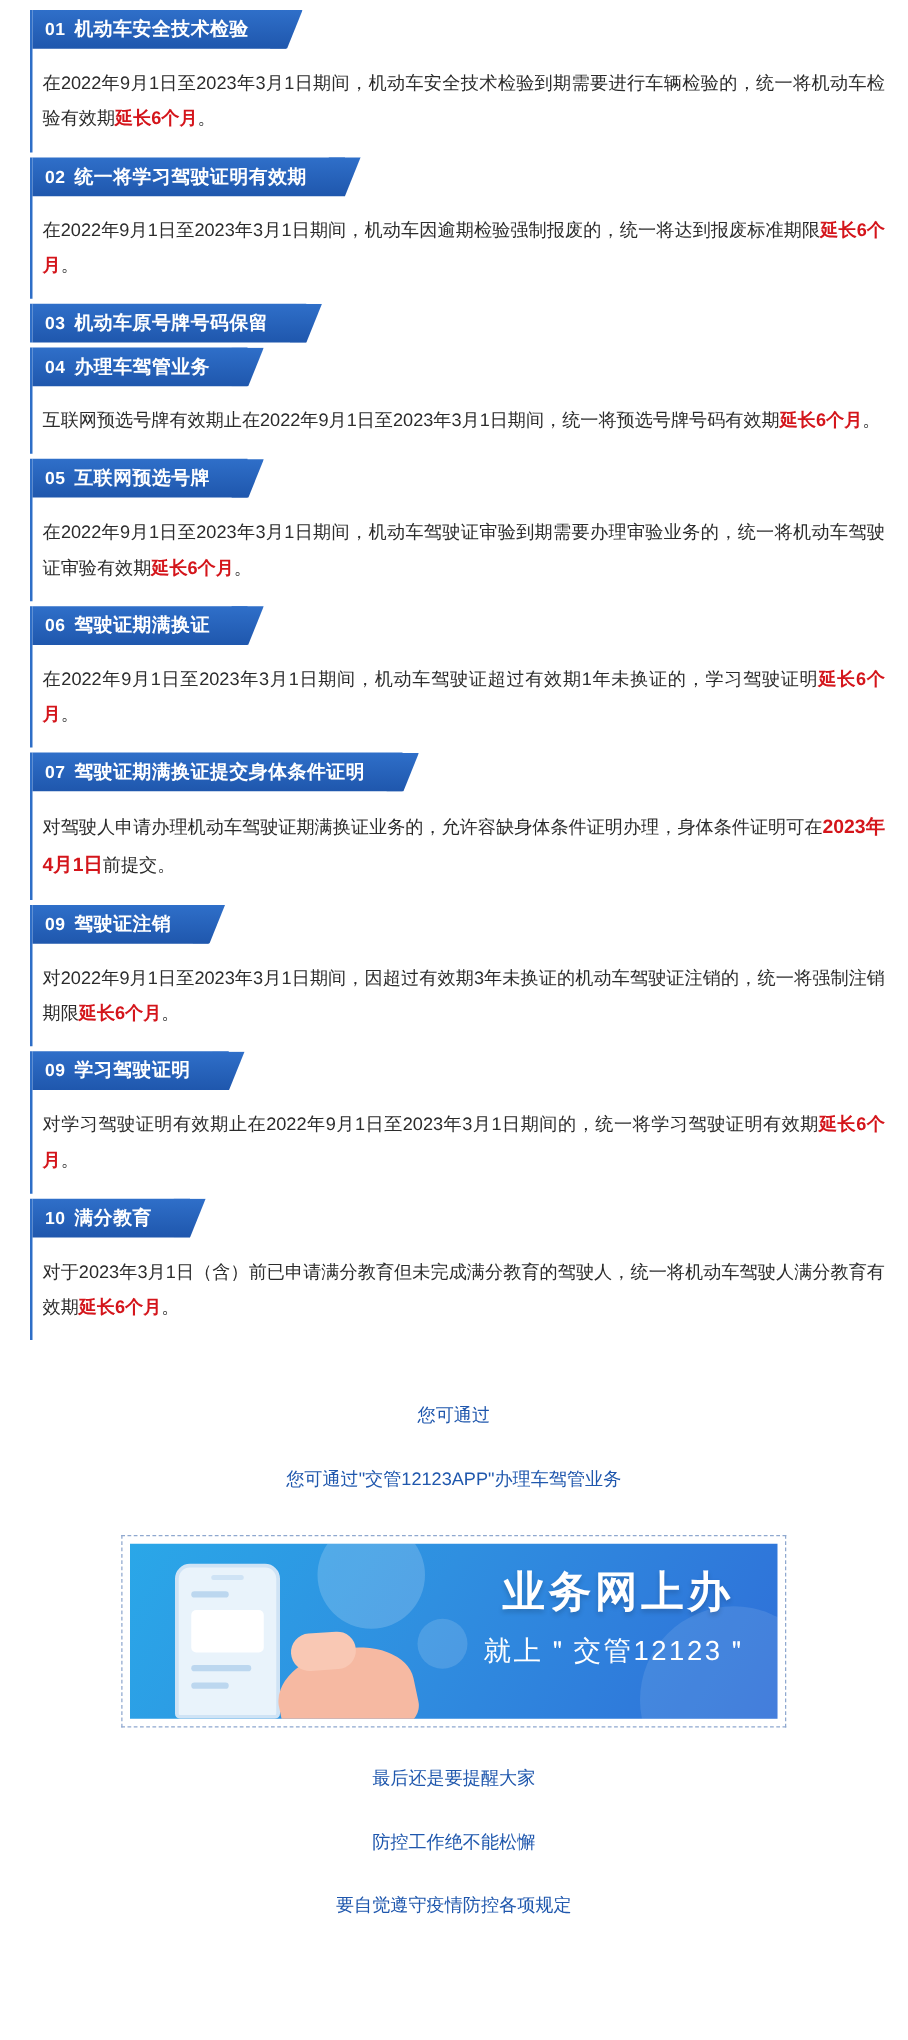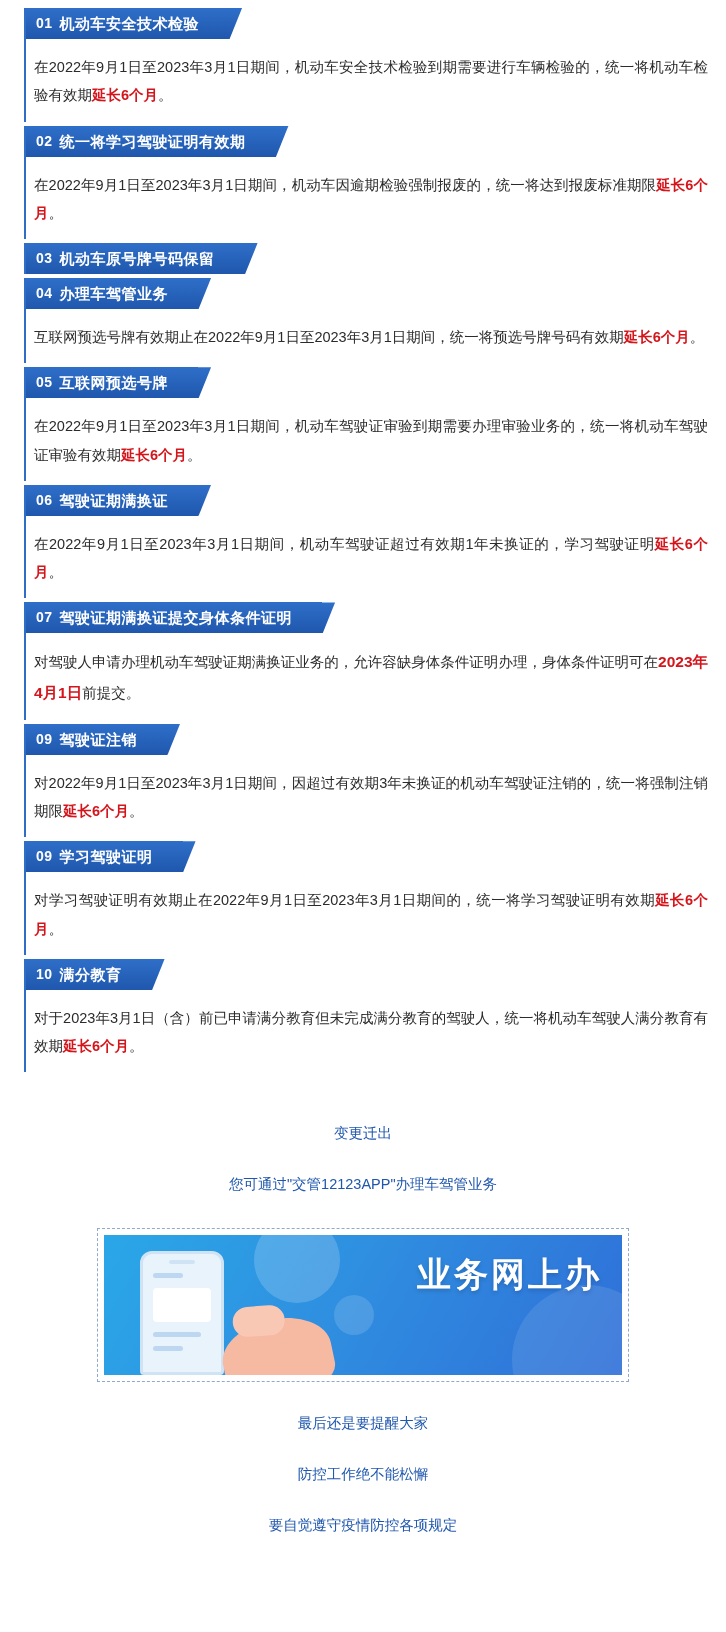--- a/index.html
+++ b/index.html
@@ -324,38 +324,39 @@
         </div>
       </div>
       <div class="sec-body">
         <span>对于2023年3月1日（含）前已申请满分教育但未完成满分教育的驾驶人，统一将机动车驾驶人满分教育有效期</span><span class="hl">延长6个月</span><span>。</span>
       </div>
     </div>
 
   </div>
 
   <div class="footer">
-    <div class="f-line">变更迁出</div>
+    <div class="f-line">您可通过</div>
     <div class="f-line gap">您可通过"交管12123APP"办理车驾管业务</div>
 
     <div class="banner-wrap">
       <div class="banner">
         <span class="bubble b1"></span>
         <span class="bubble b2"></span>
         <span class="bubble b3"></span>
         <div class="phone">
           <div class="notch"></div>
           <div class="ln s"></div>
           <div class="card"></div>
           <div class="ln m"></div>
           <div class="ln s"></div>
         </div>
         <div class="hand"></div>
         <div class="banner-text">
           <div class="banner-title">业务网上办</div>
+          <div class="banner-sub">就上＂交管12123＂</div>
         </div>
       </div>
     </div>
 
     <div class="f-line">最后还是要提醒大家</div>
     <div class="f-line gap">防控工作绝不能松懈</div>
     <div class="f-line gap">要自觉遵守疫情防控各项规定</div>
 
   </div>
 

